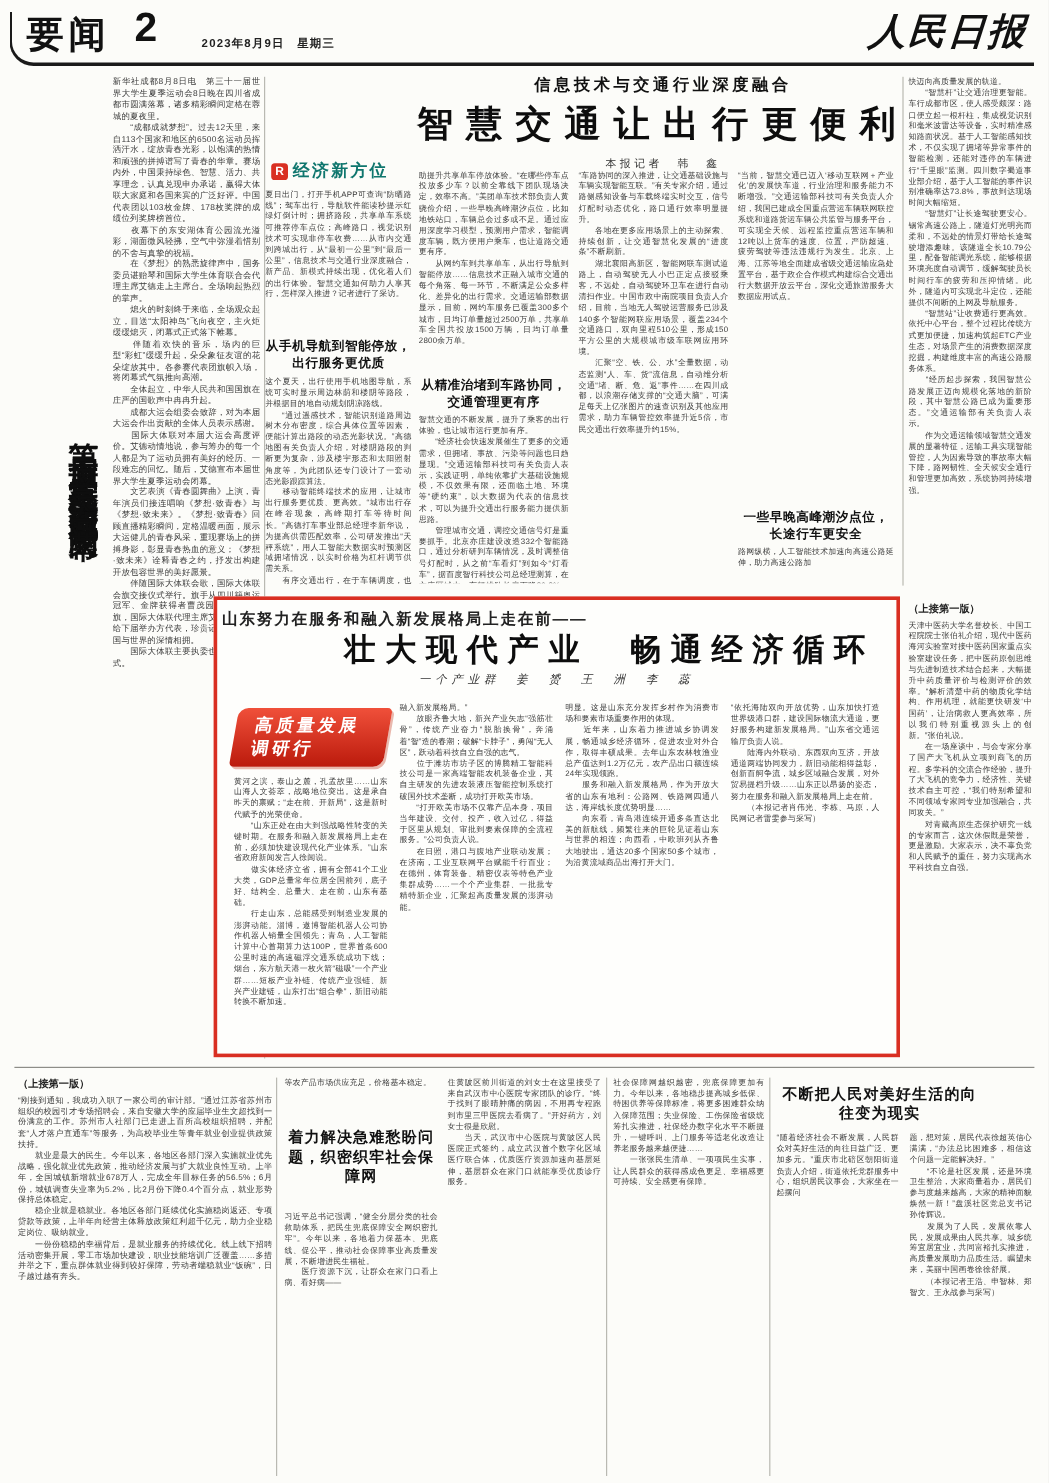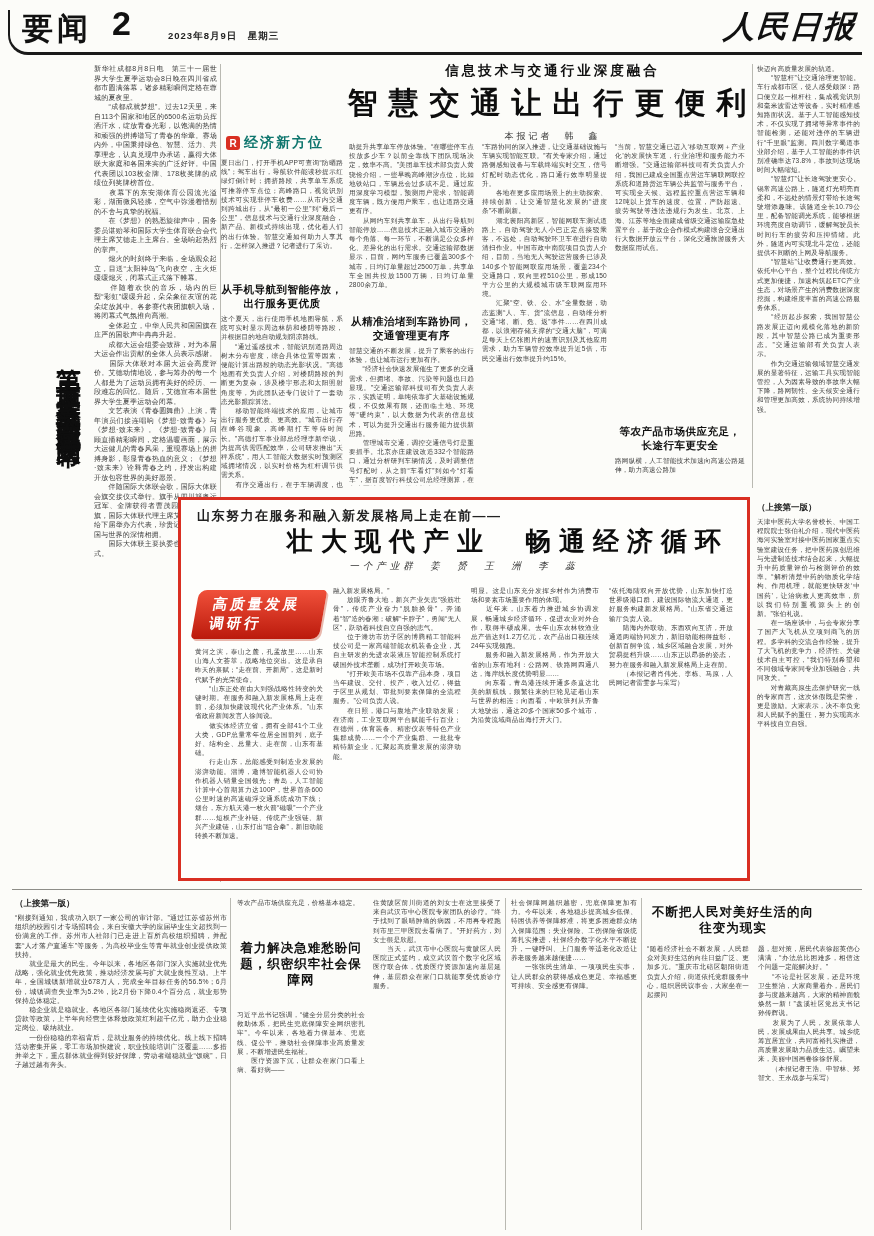--- a/index.html
+++ b/index.html
@@ -100,35 +100,35 @@
 　　管理城市交通，调控交通信号灯是重要抓手。北京亦庄建设改造332个智能路口，通过分析研判车辆情况，及时调整信号灯配时，从之前“车看灯”到如今“灯看车”，据百度智行科技公司总经理测算，在亦庄区域内，车辆排队长度下降30.3%，等灯时间下降18.33%。</div>
   </div>
 
   <div class="abs bt" style="left:482px;top:142px;width:125px;height:352px;">“车路协同的深入推进，让交通基础设施与车辆实现智能互联。”有关专家介绍，通过路侧感知设备与车载终端实时交互，信号灯配时动态优化，路口通行效率明显提升。
 　　各地在更多应用场景上的主动探索、持续创新，让交通智慧化发展的“进度条”不断刷新。
 　　湖北襄阳高新区，智能网联车测试道路上，自动驾驶无人小巴正定点接驳乘客，不远处，自动驾驶环卫车在进行自动清扫作业。中国市政中南院项目负责人介绍，目前，当地无人驾驶运营服务已涉及140多个智能网联应用场景，覆盖234个交通路口，双向里程510公里，形成150平方公里的大规模城市级车联网应用环境。
 　　汇聚“空、铁、公、水”全量数据，动态监测“人、车、货”流信息，自动维分析交通“堵、断、危、返”事件……在四川成都，以浪潮存储支撑的“交通大脑”，可满足每天上亿张图片的速查识别及其他应用需求，助力车辆管控效率提升近5倍，市民交通出行效率提升约15%。</div>
 
   <div class="abs" style="left:615px;top:142px;width:130px;height:352px;">
     <div class="bt" style="height:278px;">“当前，智慧交通已迈入‘移动互联网＋产业化’的发展快车道，行业治理和服务能力不断增强。”交通运输部科技司有关负责人介绍，我国已建成全国重点营运车辆联网联控系统和道路货运车辆公共监管与服务平台，可实现全天候、远程监控重点营运车辆和12吨以上货车的速度、位置，严防超速、疲劳驾驶等违法违规行为发生。北京、上海、江苏等地全面建成省级交通运输应急处置平台，基于政企合作模式构建综合交通出行大数据开放云平台，深化交通旅游服务大数据应用试点。</div>
-    <div class="subhead">等农产品市场供应充足，长途行车更安全</div>
+    <div class="subhead">一些早晚高峰潮汐点位，长途行车更安全</div>
     <div class="bt" style="height:24px;">路网纵横，人工智能技术加速向高速公路延伸，助力高速公路加</div>
   </div>
 
   <div class="abs vrule" style="left:752px;top:64px;height:424px;"></div>
 
   <div class="abs bt" style="left:757px;top:64px;width:103px;height:428px;">快迈向高质量发展的轨道。
 　　“智慧杆”让交通治理更智能。车行成都市区，使人感受颇深：路口便立起一根杆柱，集成视觉识别和毫米波雷达等设备，实时精准感知路面状况。基于人工智能感知技术，不仅实现了拥堵等异常事件的智能检测，还能对违停的车辆进行“千里眼”监测。四川数字蜀道事业部介绍，基于人工智能的事件识别准确率达73.8%，事故到达现场时间大幅缩短。
 　　“智慧灯”让长途驾驶更安心。锡常高速公路上，隧道灯光明亮而柔和，不远处的情景灯带给长途驾驶增添趣味。该隧道全长10.79公里，配备智能调光系统，能够根据环境亮度自动调节，缓解驾驶员长时间行车的疲劳和压抑情绪。此外，隧道内可实现北斗定位，还能提供不间断的上网及导航服务。
 　　“智慧站”让收费通行更高效。依托中心平台，整个过程比传统方式更加便捷，加速构筑起ETC产业生态，对场景产生的消费数据深度挖掘，构建维度丰富的高速公路服务体系。
 　　“经历起步探索，我国智慧公路发展正迈向规模化落地的新阶段，其中智慧公路已成为重要形态。”交通运输部有关负责人表示。
 　　作为交通运输领域智慧交通发展的显著特征，运输工具实现智能管控，人为因素导致的事故率大幅下降，路网韧性、全天候安全通行和管理更加高效，系统协同持续增强。</div>
 
   <div class="abs redbox" style="left:178px;top:497px;width:566px;height:378px;">
-    <div class="abs a3kicker" style="left:16px;top:7px;">山东努力在服务和融入新发展格局上走在前——</div>
+    <div class="abs a3kicker" style="left:4px;top:7px;">山东努力在服务和融入新发展格局上走在前——</div>
     <div class="abs a3head" style="left:0;top:24px;width:566px;">壮大现代产业　畅通经济循环</div>
     <div class="abs a3byline" style="left:0;top:60px;width:566px;">一个产业群　姜　赟　王　洲　李　蕊</div>
 
     <div class="abs" style="left:14px;top:88px;width:128px;">
       <div style="margin:2px 0 8px 0;"><span class="ribbon">高质量发展调研行</span></div>
       <div class="bt" style="height:238px;">黄河之滨，泰山之麓，孔孟故里……山东山海人文荟萃，战略地位突出。这是承自昨天的禀赋；“走在前、开新局”，这是新时代赋予的光荣使命。
 　　“山东正处在由大到强战略性转变的关键时期。在服务和融入新发展格局上走在前，必须加快建设现代化产业体系。”山东省政府新闻发言人徐闻说。
 　　做实体经济立省，拥有全部41个工业大类，GDP总量常年位居全国前列，底子好、结构全、总量大、走在前，山东有基础。
 　　行走山东，总能感受到制造业发展的澎湃动能。淄博，遨博智能机器人公司协作机器人销量全国领先；青岛，人工智能计算中心首期算力达100P，世界首条600公里时速的高速磁浮交通系统成功下线；烟台，东方航天港一枚火箭“磁吸”一个产业群……短板产业补链、传统产业强链、新兴产业建链，山东打出“组合拳”，新旧动能转换不断加速。</div>
     </div>

